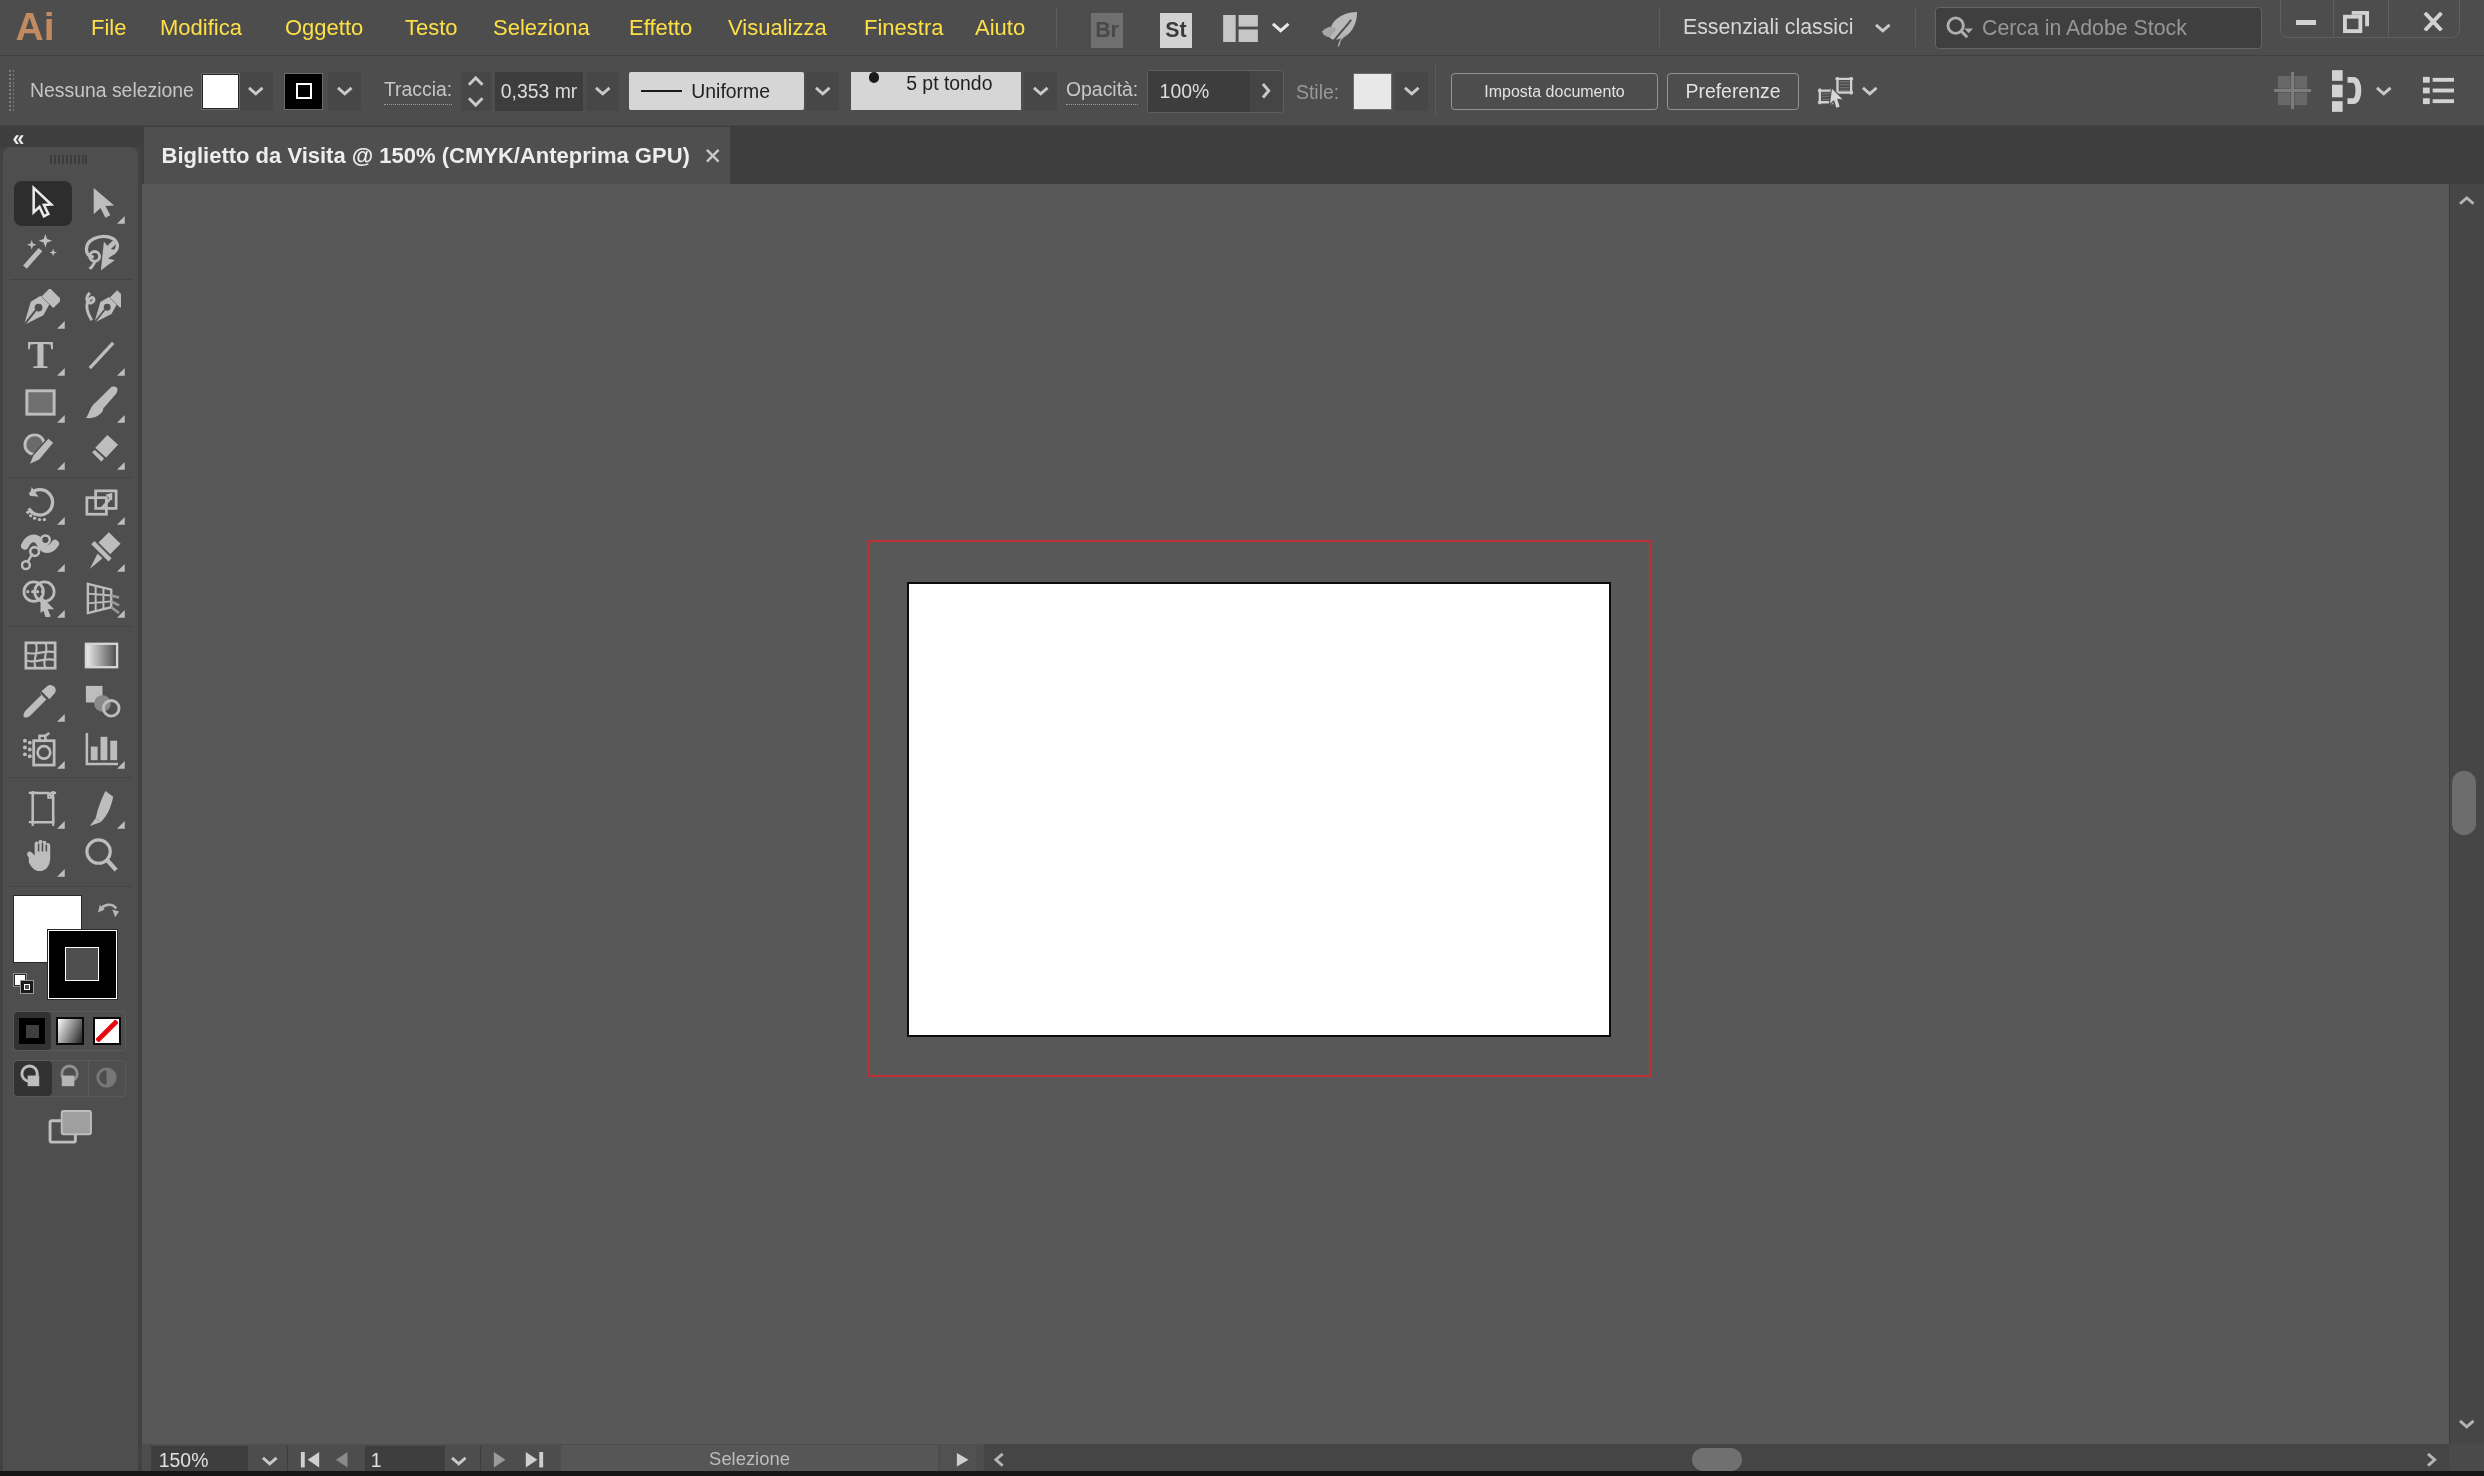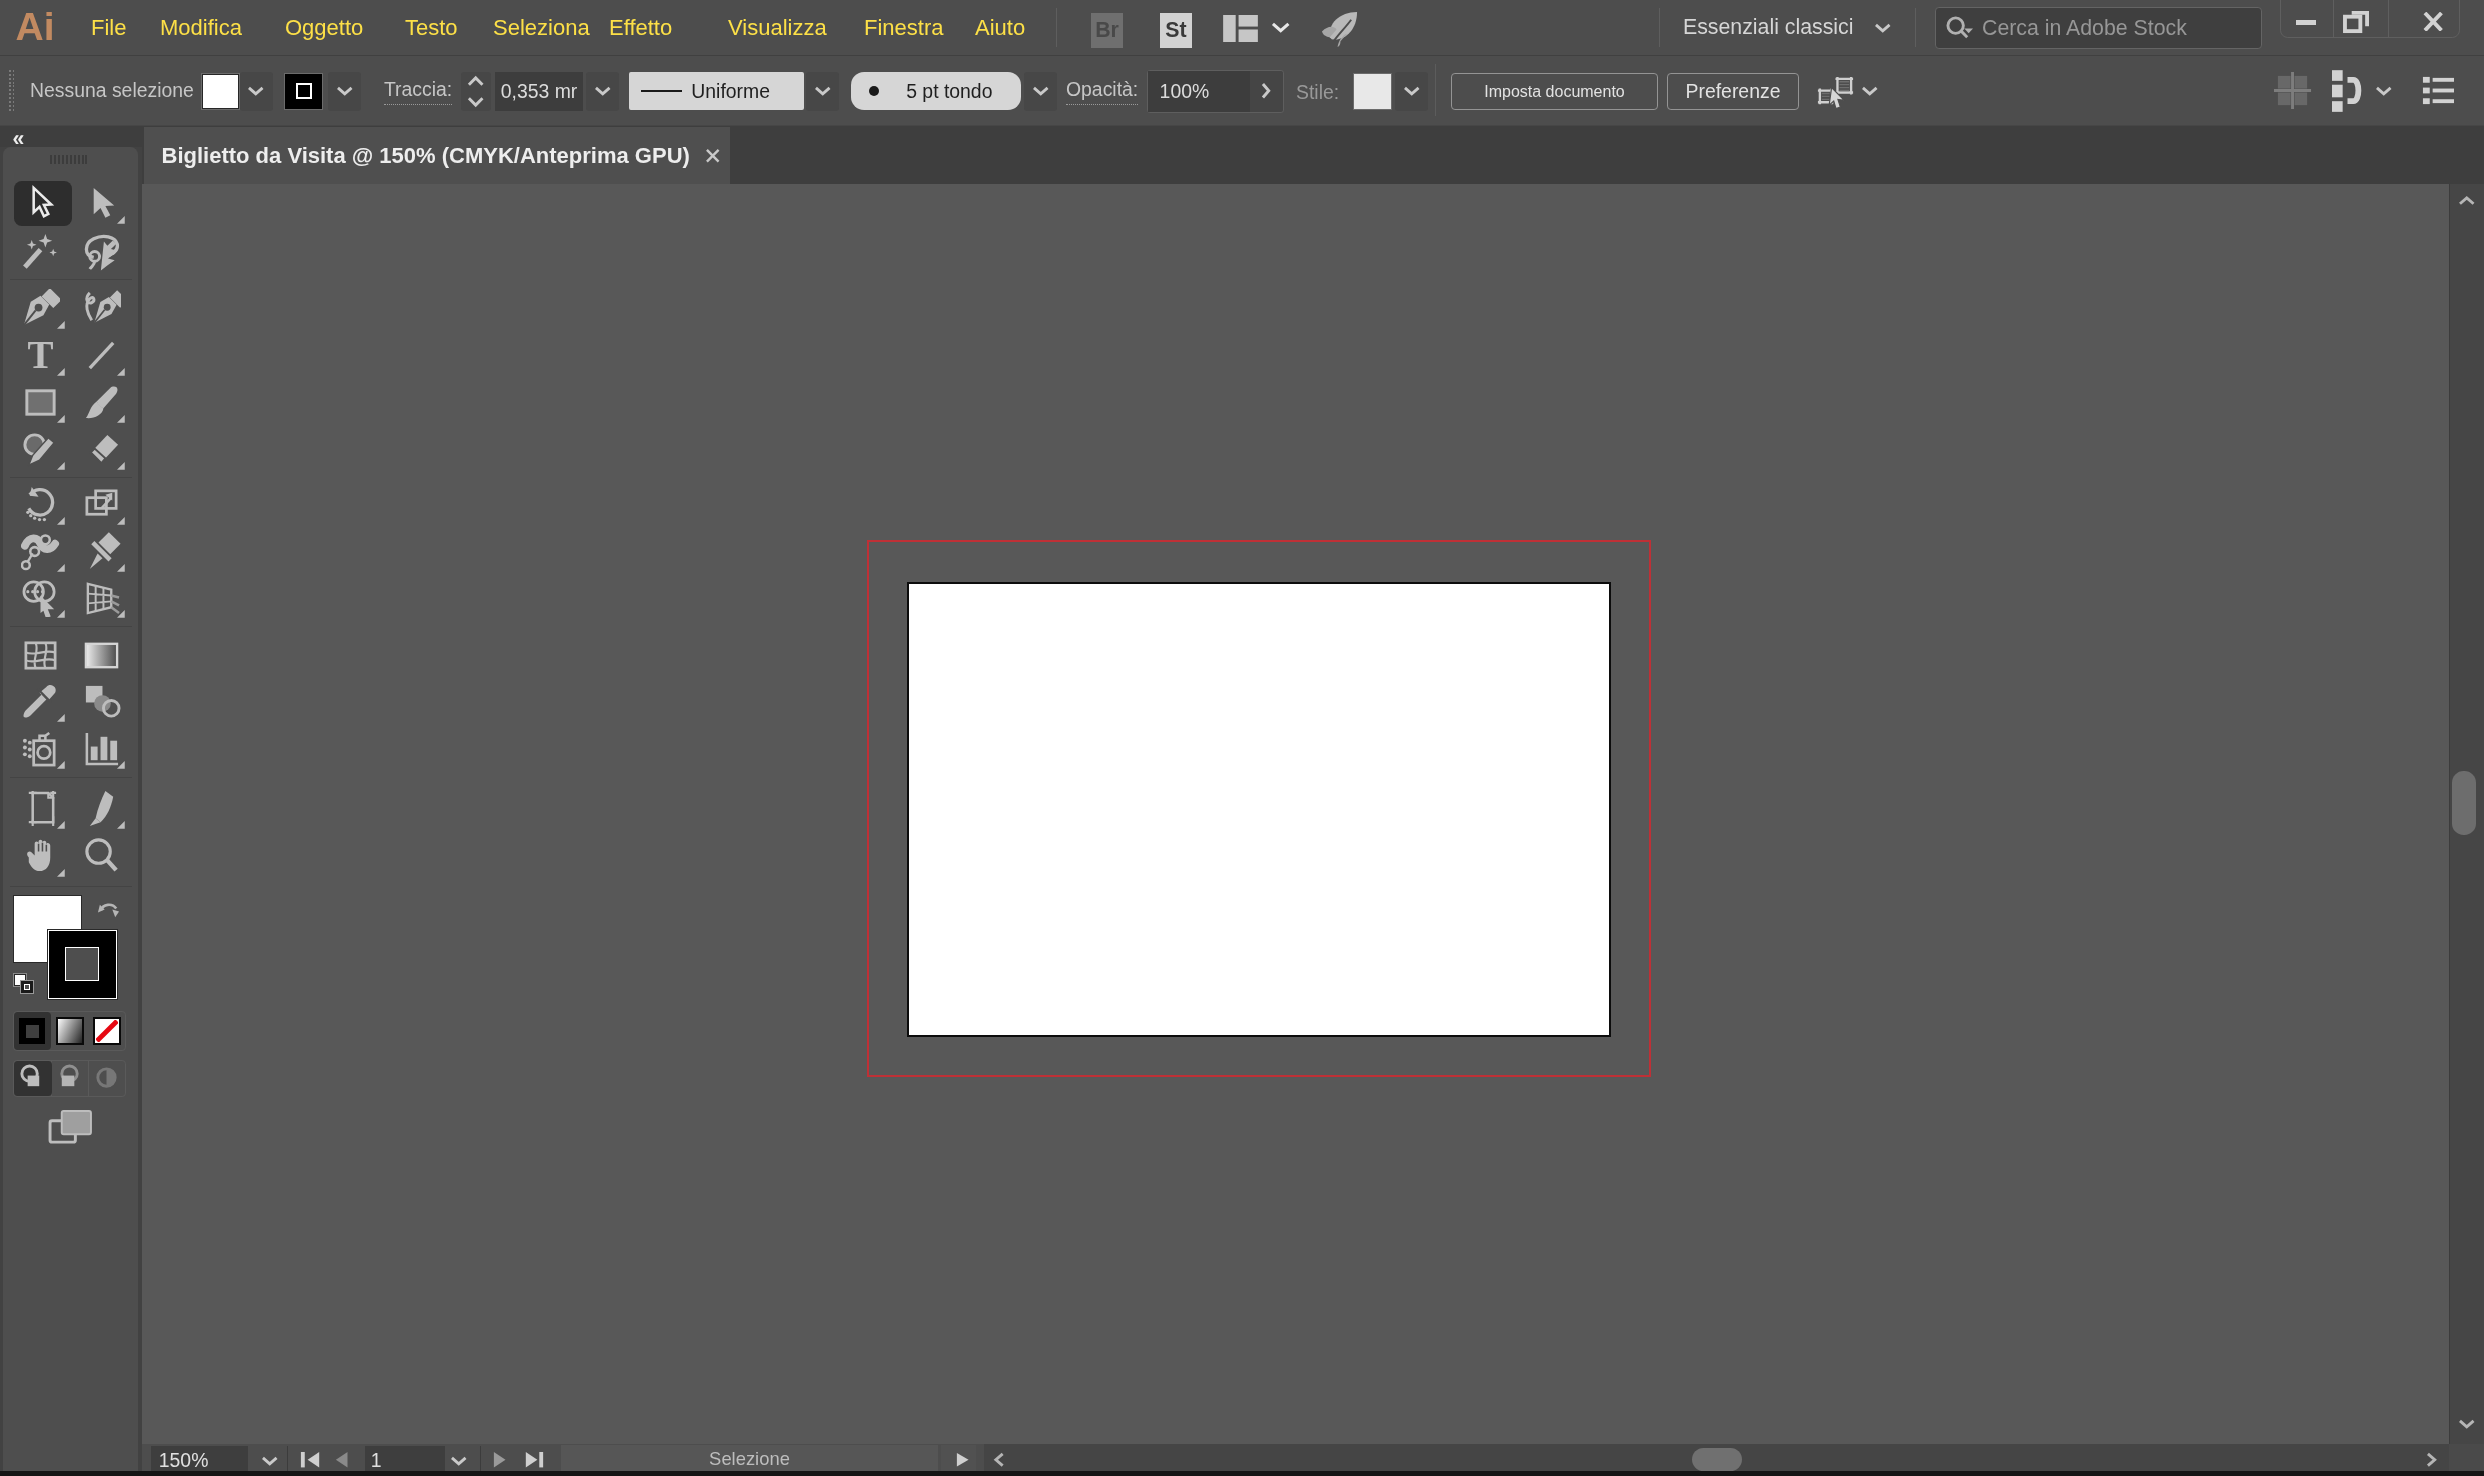--- a/index.html
+++ b/index.html
@@ -14,21 +14,21 @@
 </head>
 <body>
 
 <div class="abs" id="menubar" style="left:0;top:0;width:2484px;height:55px;background:#4d4d4d;"></div>
 <div class="abs" style="left:15.5px;top:4.9px;font-size:39px;font-weight:bold;color:#c28a61;">Ai</div>
 <div class="abs menu" style="left:91px;">File</div>
 <div class="abs menu" style="left:160px;">Modifica</div>
 <div class="abs menu" style="left:285px;">Oggetto</div>
 <div class="abs menu" style="left:405px;">Testo</div>
 <div class="abs menu" style="left:493px;">Seleziona</div>
-<div class="abs menu" style="left:609px;text-align:right;">Effetto</div>
+<div class="abs menu" style="left:629px;text-align:right;">Effetto</div>
 <div class="abs menu" style="left:728px;">Visualizza</div>
 <div class="abs menu" style="left:864px;">Finestra</div>
 <div class="abs menu" style="left:975px;">Aiuto</div>
 
 <div class="abs" style="left:1056px;top:7.8px;width:1px;height:39px;background:#5e5e5e;"></div>
 <div class="abs" style="left:1659px;top:7.8px;width:1px;height:39px;background:#5e5e5e;"></div>
 <div class="abs" style="left:1915px;top:7.8px;width:1px;height:39px;background:#5e5e5e;"></div>
 
 <div class="abs" style="left:1091px;top:12.6px;width:32px;height:35px;background:#6f6f6f;display:flex;align-items:center;justify-content:center;font-size:21.3px;font-weight:bold;color:#494949;">Br</div>
 <div class="abs" style="left:1160px;top:12.6px;width:32px;height:35px;background:#d2d2d2;display:flex;align-items:center;justify-content:center;font-size:21.3px;font-weight:bold;color:#3a3a3a;">St</div>
@@ -124,21 +124,21 @@
     <polyline class="chev" points="2,2 9,8 16,2"></polyline>
   </svg>
 
 <div class="abs" style="left:629px;top:72px;width:175px;height:38px;background:#d6d6d6;border-radius:1.9px;display:flex;align-items:center;font-size:19.4px;color:#1f1f1f;">
   <div style="width:41px;height:2.9px;background:#1a1a1a;margin:0 9.7px 0 11.6px;"></div>Uniforme</div>
 <div class="cbtn" style="left:806px;"></div>
 <svg class="abs" style="left:814px;top:86px;" width="17.5" height="9.7" viewBox="0 0 18 10">
     <polyline class="chev" points="2,2 9,8 16,2"></polyline>
   </svg>
 
-<div class="abs" style="left:851px;top:72px;width:170px;height:38px;background:#d6d6d6;border-radius:13px;display:flex;align-items:center;font-size:19.4px;color:#1f1f1f;">
+<div class="abs" style="left:851px;top:72px;width:170px;height:38px;background:#d6d6d6;border-radius:0;display:flex;font-size:19.4px;color:#1f1f1f;">
   <div style="width:10.7px;height:10.7px;border-radius:50%;background:#1a1a1a;margin:0 27px 0 17.5px;"></div>5 pt tondo</div>
 <div class="cbtn" style="left:1024px;"></div>
 <svg class="abs" style="left:1032px;top:86px;" width="17.5" height="9.7" viewBox="0 0 18 10">
     <polyline class="chev" points="2,2 9,8 16,2"></polyline>
   </svg>
 
 <div class="abs" style="left:1066px;top:78px;font-size:19.4px;color:#c6c6c6;border-bottom:1px dotted #999;padding-bottom:2.9px;">Opacità:</div>
 <div class="abs" style="left:1147px;top:70px;width:137px;height:43px;border:1px solid #5e5e5e;border-radius:2.9px;background:#454545;"></div>
 <div class="abs" style="left:1148px;top:71px;width:102px;height:41px;background:#3d3d3d;display:flex;align-items:center;font-size:19.4px;color:#dcdcdc;padding-left:11.6px;">100%</div>
 <svg class="abs" style="left:1261px;top:82px;" width="9.7" height="17.5" viewBox="0 0 10 18">

